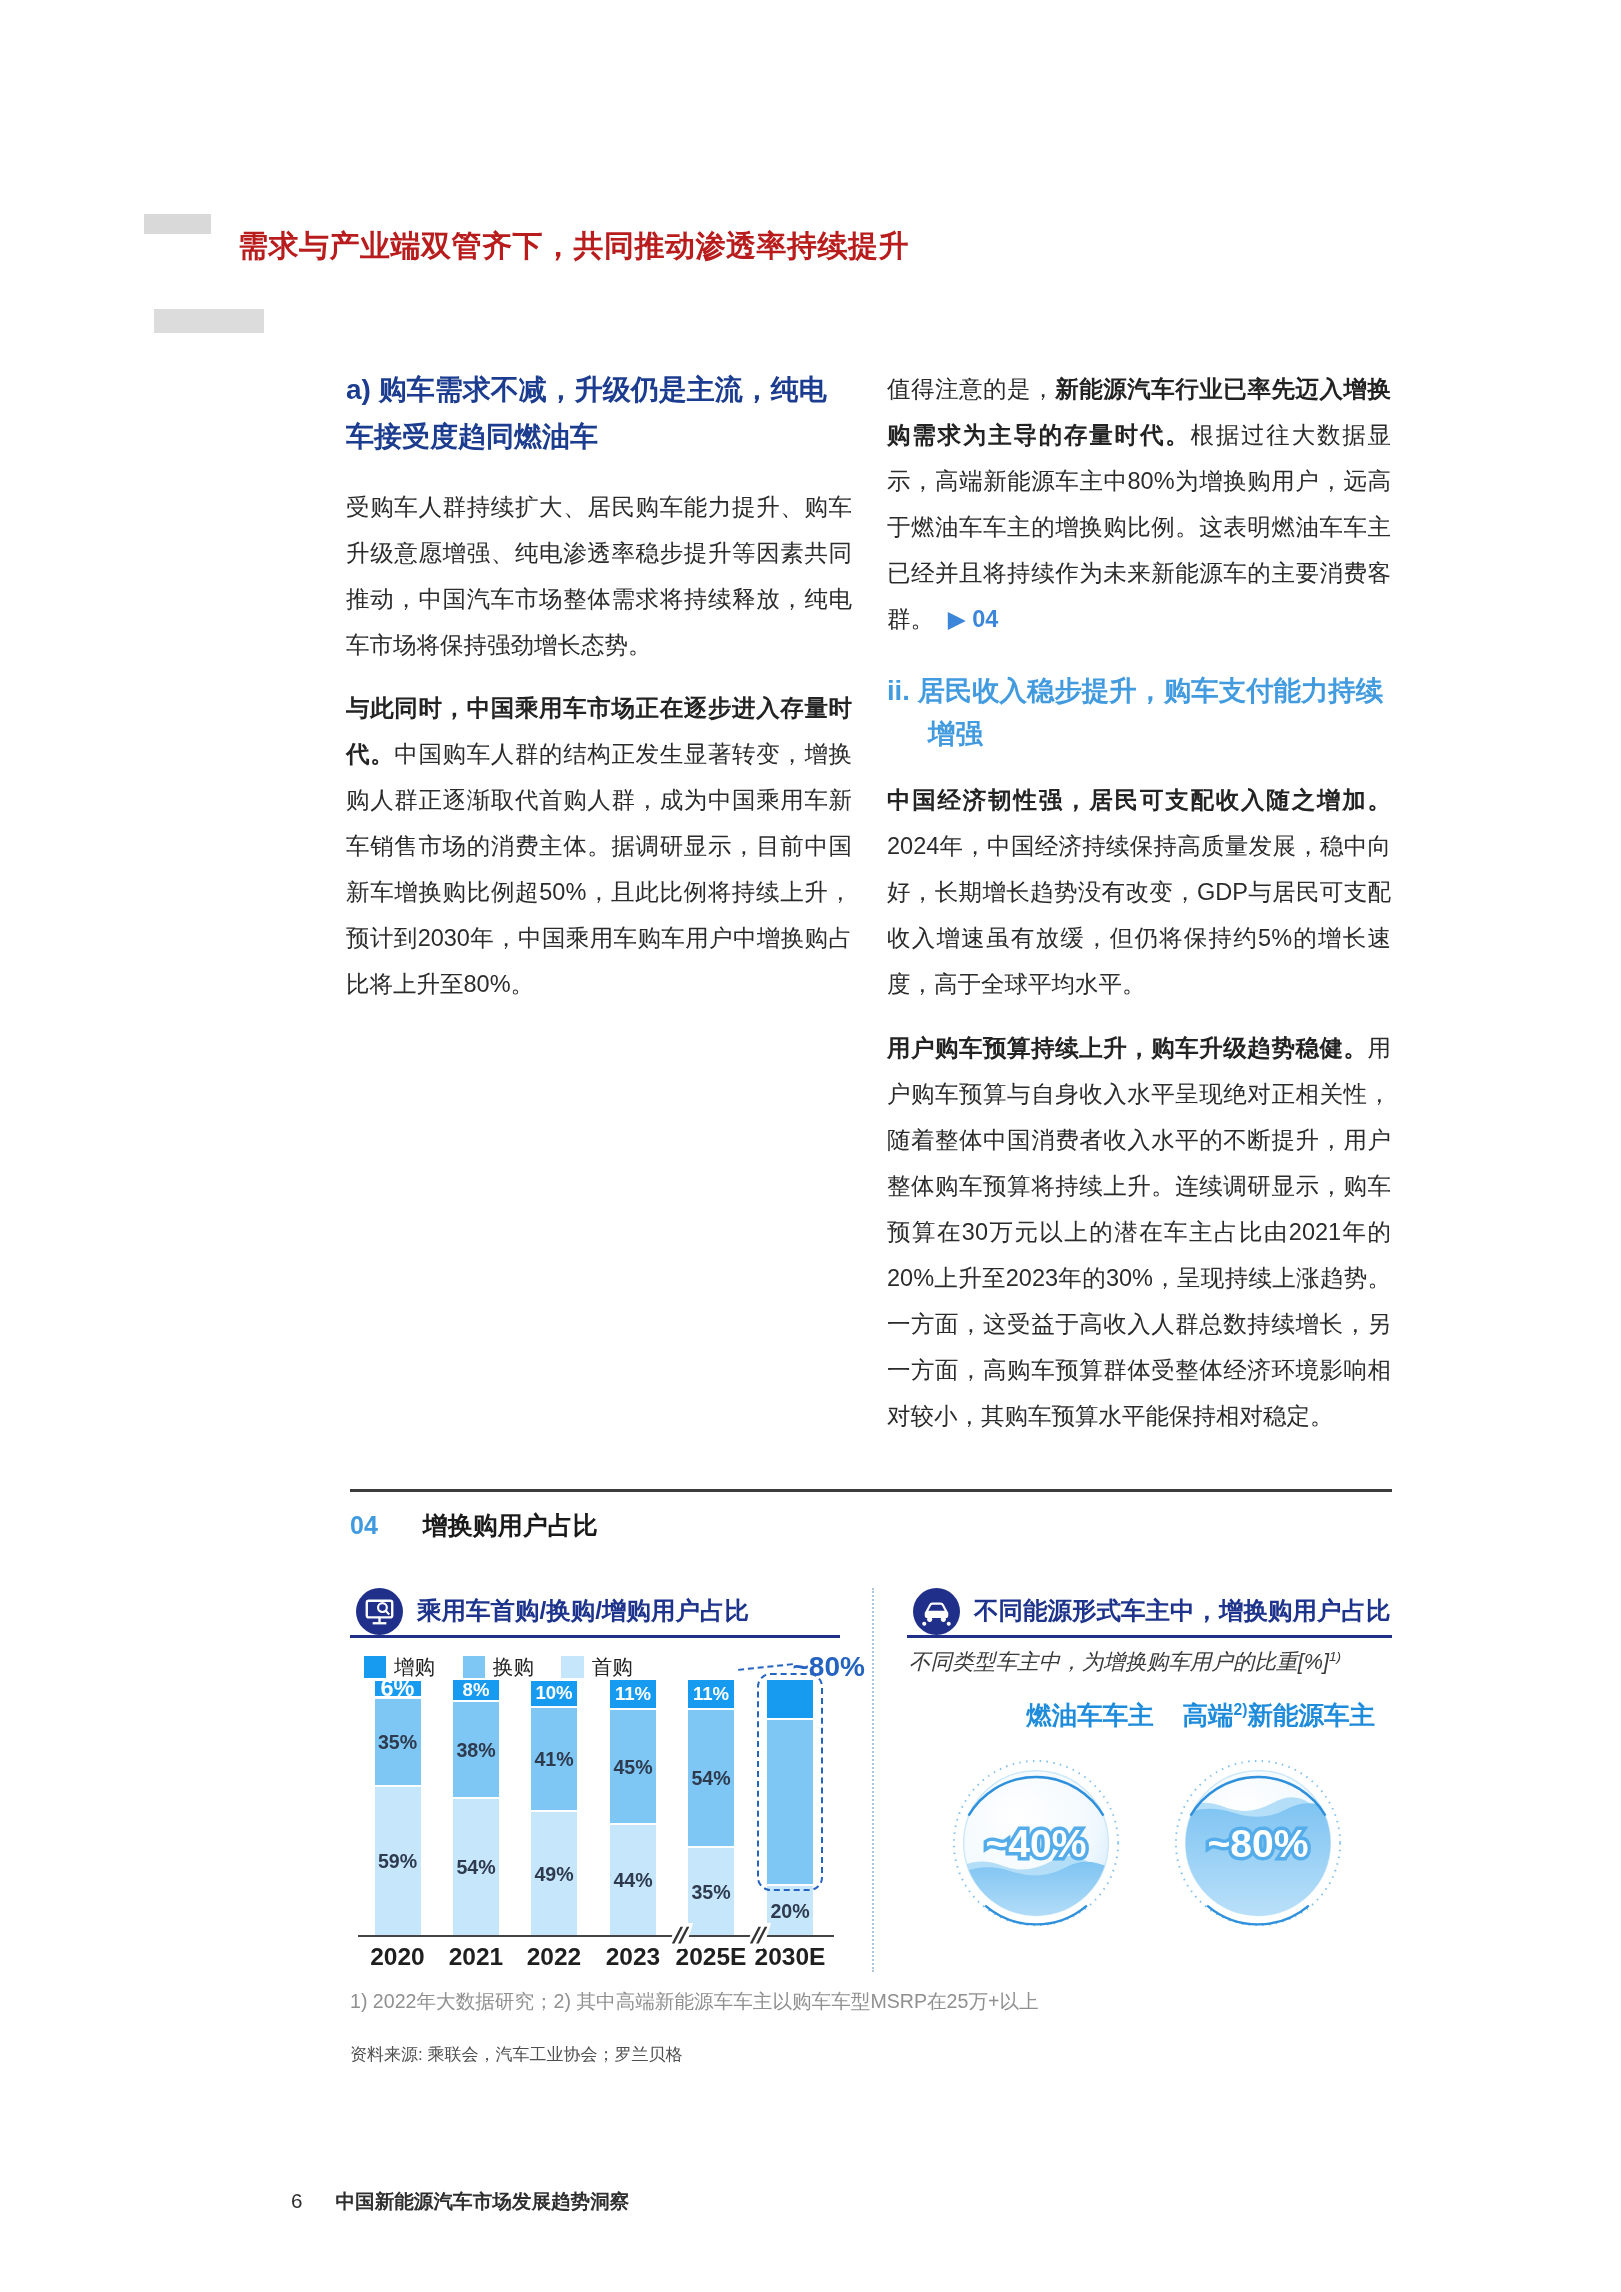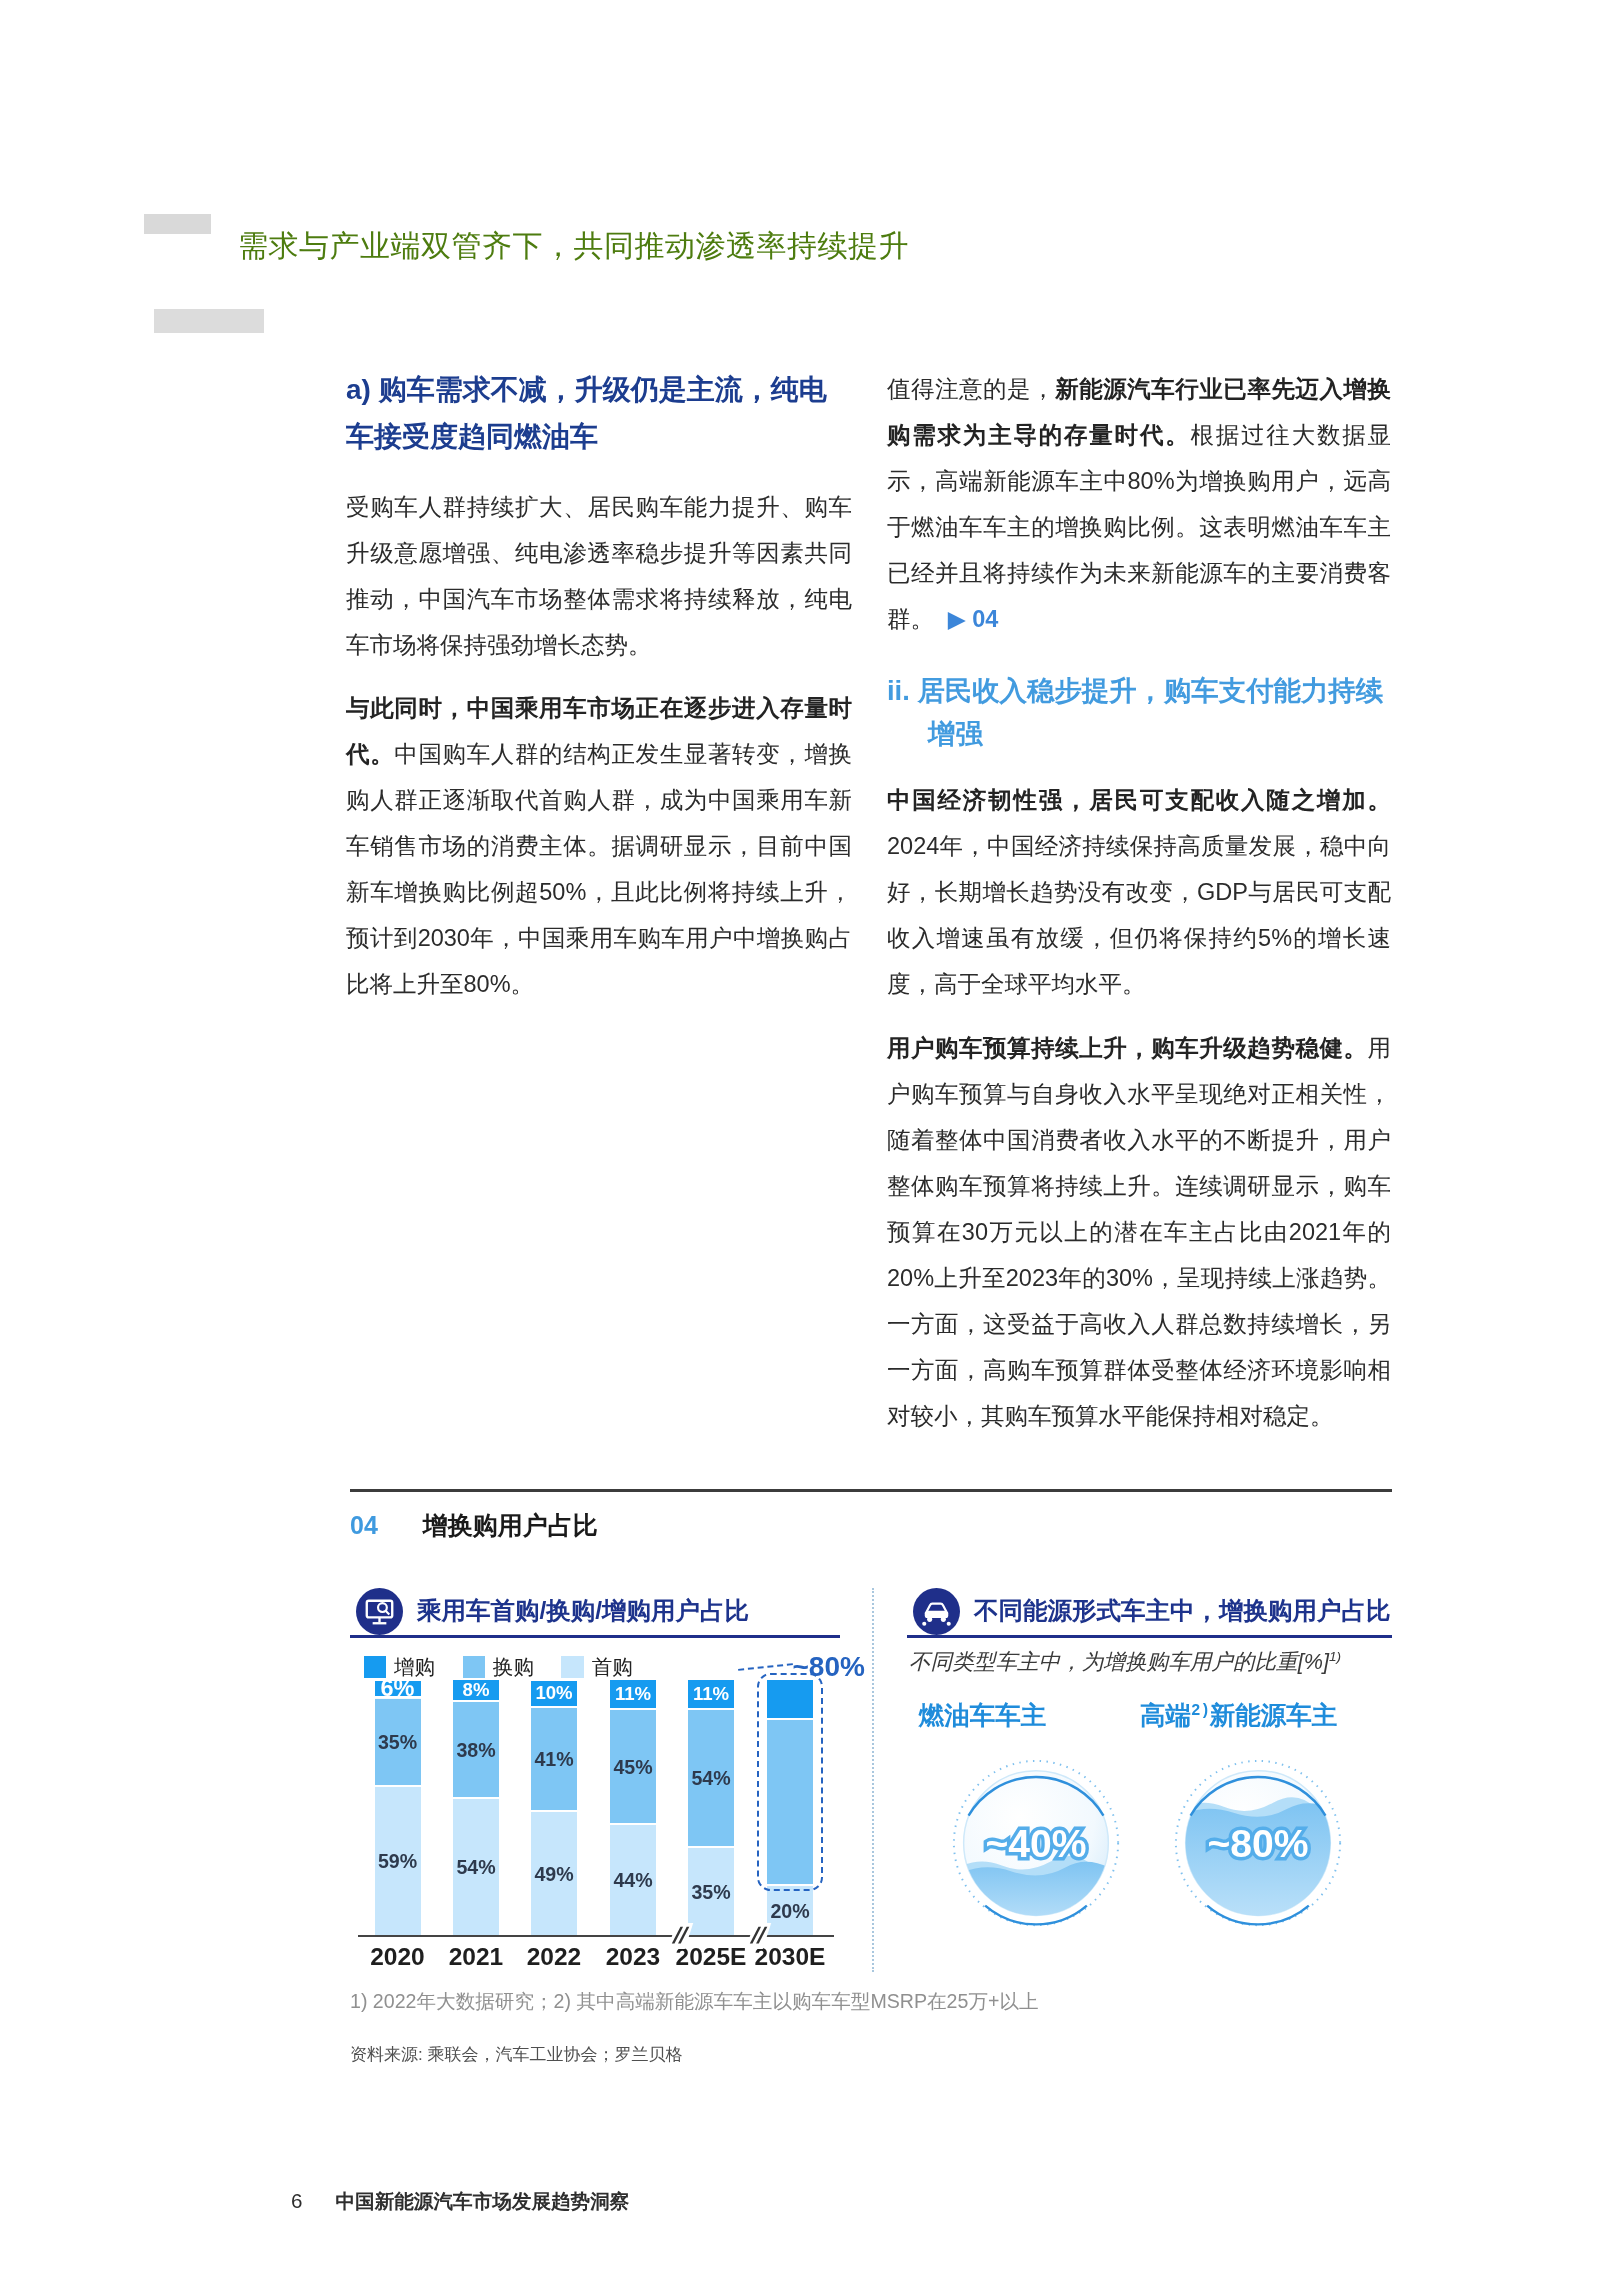--- a/index.html
+++ b/index.html
@@ -2,21 +2,21 @@
 <html><head>
 <meta charset="utf-8">
 <style>
   html,body{margin:0;padding:0;background:#ffffff;}
   .page{position:relative;width:1621px;height:2293px;background:#fff;overflow:hidden;
         font-family:"Liberation Sans","DejaVu Sans",sans-serif;color:#2b2b2b;}
   .deco{position:absolute;background:#d9d9d9;}
   .deco1{left:144px;top:214px;width:67px;height:19.6px;}
   .deco2{left:154px;top:309px;width:110px;height:23.5px;background:#dcdcdc;}
   .page-title{position:absolute;left:238px;top:206px;width:1176px;
-        font-size:30px;font-weight:normal;color:#4d7c0f;letter-spacing:0.5px;}
+        font-size:30px;font-weight:bold;color:#b91c1c;letter-spacing:0.5px;}
   .col{position:absolute;top:366px;text-align:justify;}
   .col-left{left:346px;width:506px;}
   .col-right{left:887px;width:504px;}
   .h-a{font-size:28px;line-height:47px;font-weight:bold;color:#1c3d8f;margin:0 0 23.5px;text-align:left;}
   .h-i{font-size:27.4px;line-height:43px;font-weight:bold;color:#429bdf;margin:27.4px 0 21.6px;
         padding-left:41px;text-indent:-41px;text-align:left;}
   .para{font-size:23.5px;line-height:46px;margin:0 0 17.6px;}
   .para b{color:#232323;}
   .ref-04{color:#3c86d9;font-weight:bold;white-space:nowrap;padding-left:13.7px;}
   .rule{position:absolute;left:350px;top:1489px;width:1042px;height:2.9px;background:#3c3c3c;}
@@ -52,21 +52,21 @@
   .seg-highlight .seg-lbl{font-size:23.5px;}
   .year-lbl{position:absolute;top:263px;left:-17.6px;right:-17.6px;text-align:center;
         font-size:24.5px;font-weight:bold;color:#1f1f1f;}
   .callout-box{position:absolute;left:-9.8px;right:-9.8px;top:-6.9px;
         border:2.9px dashed #2563c0;border-radius:13.7px;z-index:3;}
   .callout-lbl{position:absolute;top:-29px;left:25.5px;font-size:28px;font-weight:bold;
         color:#2563c0;white-space:nowrap;z-index:3;}
   .callout-dash{position:absolute;top:-13.7px;left:-29px;width:55px;border-top:2.9px dashed #2563c0;
         transform:rotate(-6deg);z-index:3;}
   .separator{position:absolute;left:872px;top:1588px;height:384px;border-left:2px dotted #a9c7de;}
-  .ball-label{position:absolute;text-align:left;font-size:25.5px;font-weight:bold;color:#1f8cdb;font-family:Liberation Mono, monospace;}
+  .ball-label{position:absolute;text-align:right;font-size:25.5px;font-weight:bold;color:#1f8cdb;}
   .ball-label sup{font-size:15.7px;}
   .ball-svg{position:absolute;width:176px;height:176px;}
   .footnote{position:absolute;left:350px;top:1988px;font-size:19.6px;color:#909090;}
   .source{position:absolute;left:350px;top:2043px;font-size:17px;color:#4f4f4f;}
   .footer{position:absolute;left:291px;top:2188px;display:flex;gap:33px;align-items:baseline;}
   .footer .pnum{font-size:20.6px;color:#2e2e2e;}
   .footer .dtitle{font-size:19.6px;font-weight:600;color:#2e2e2e;}
 </style>
 </head>
 <body>

